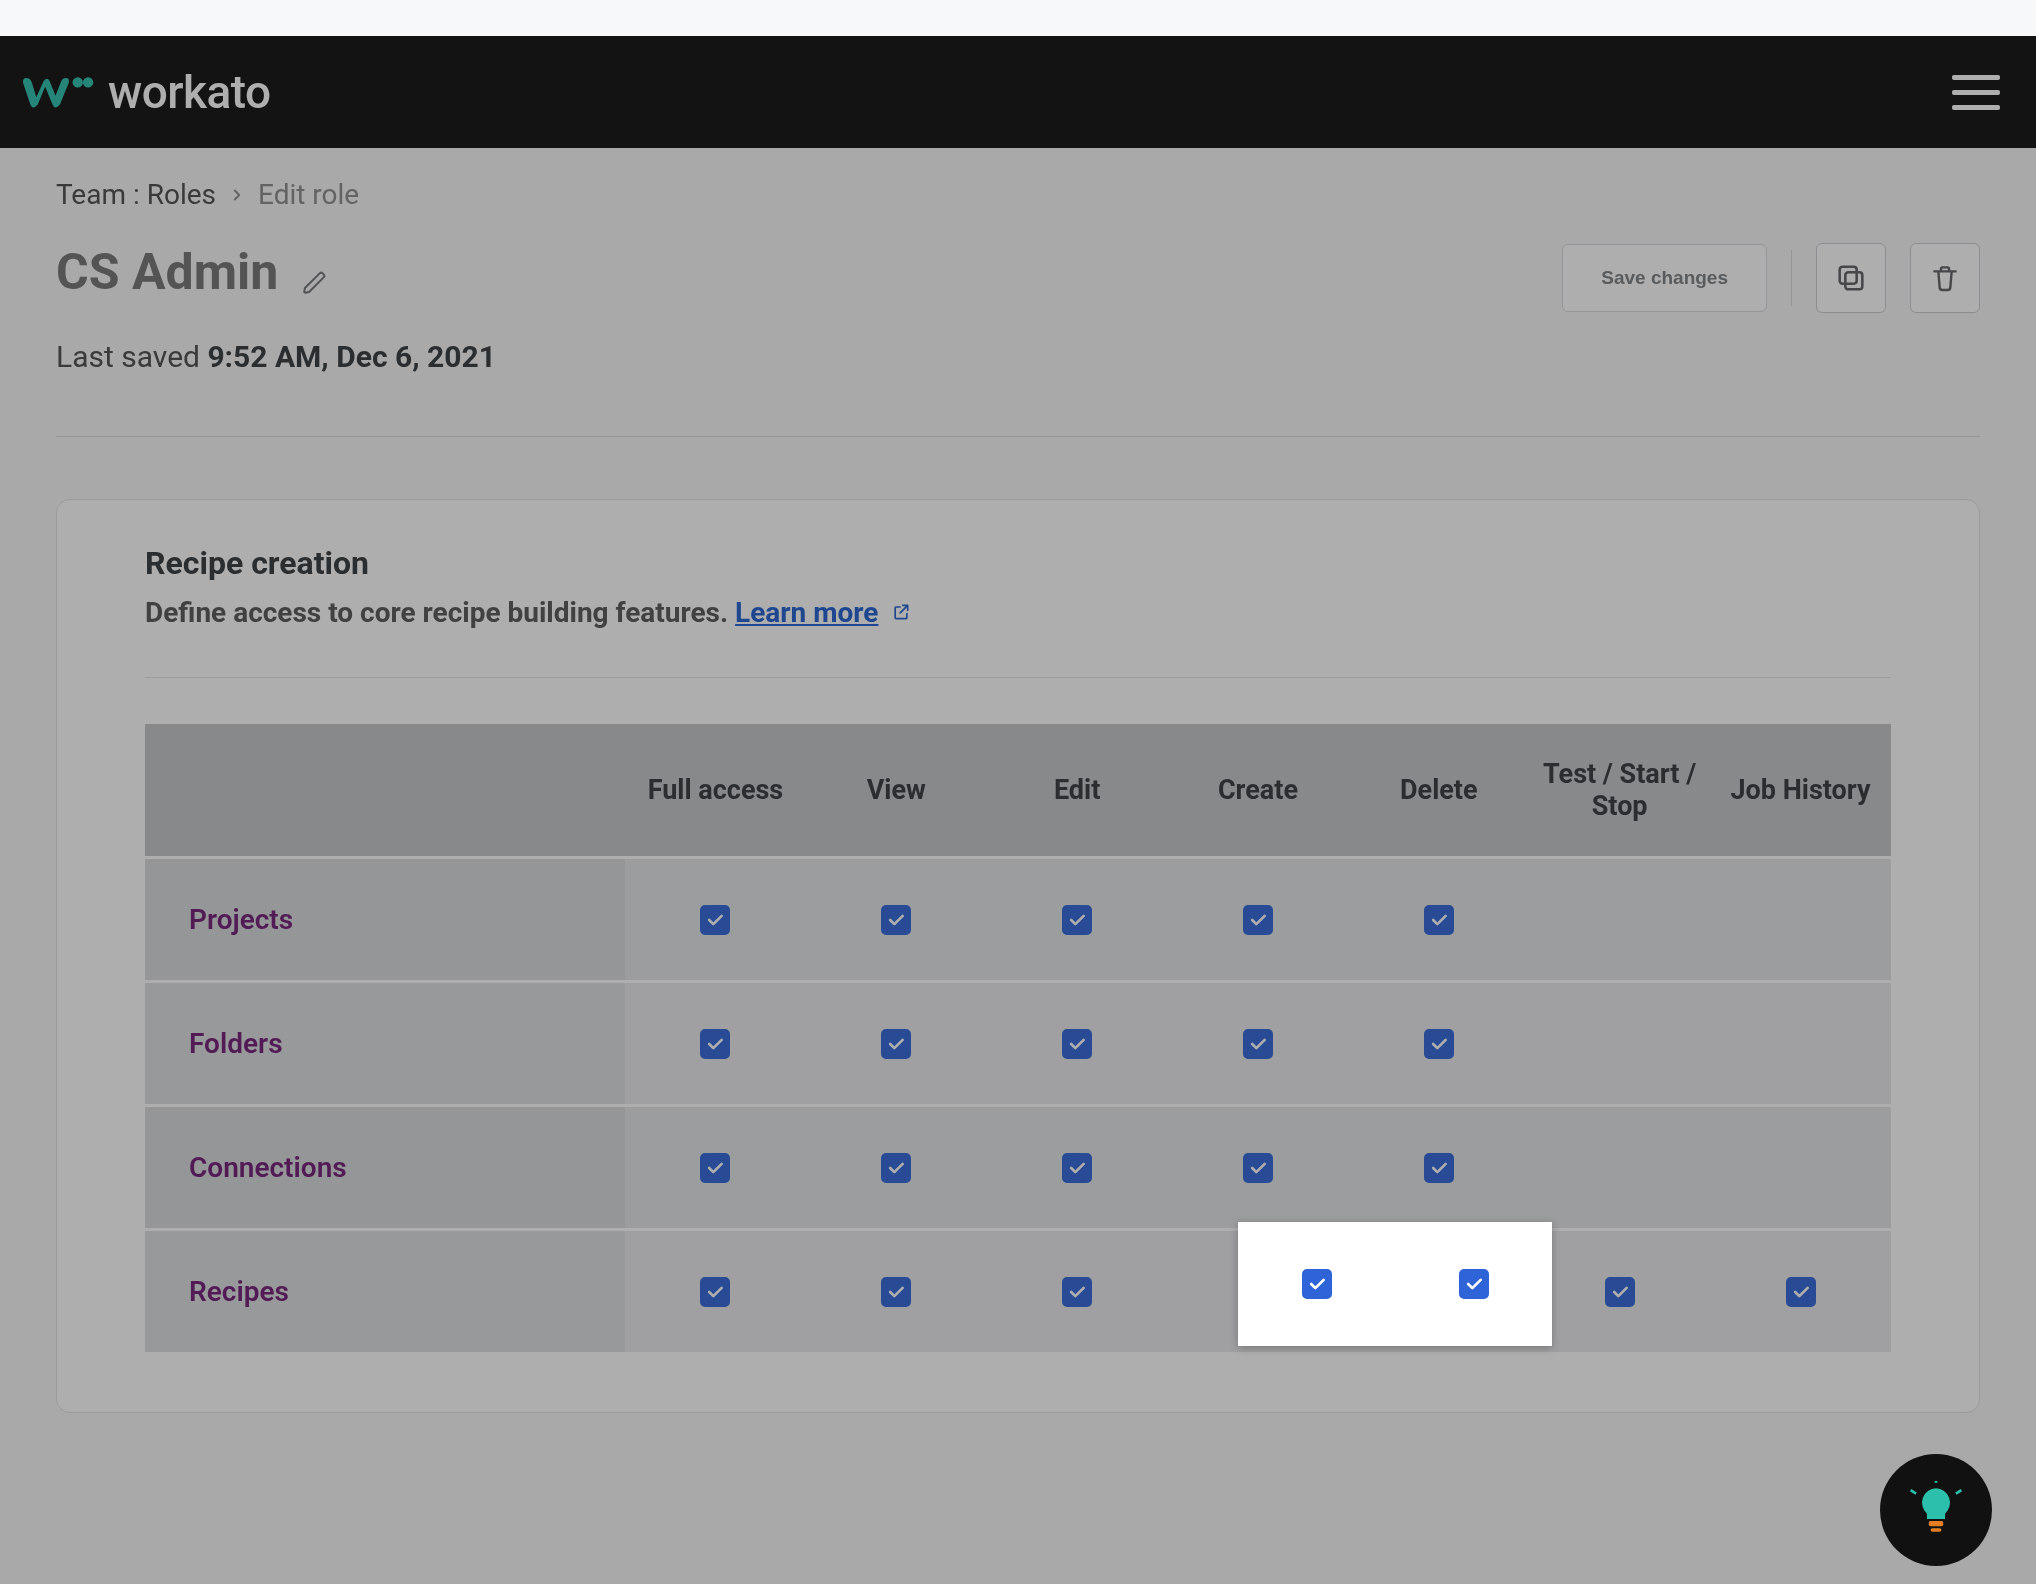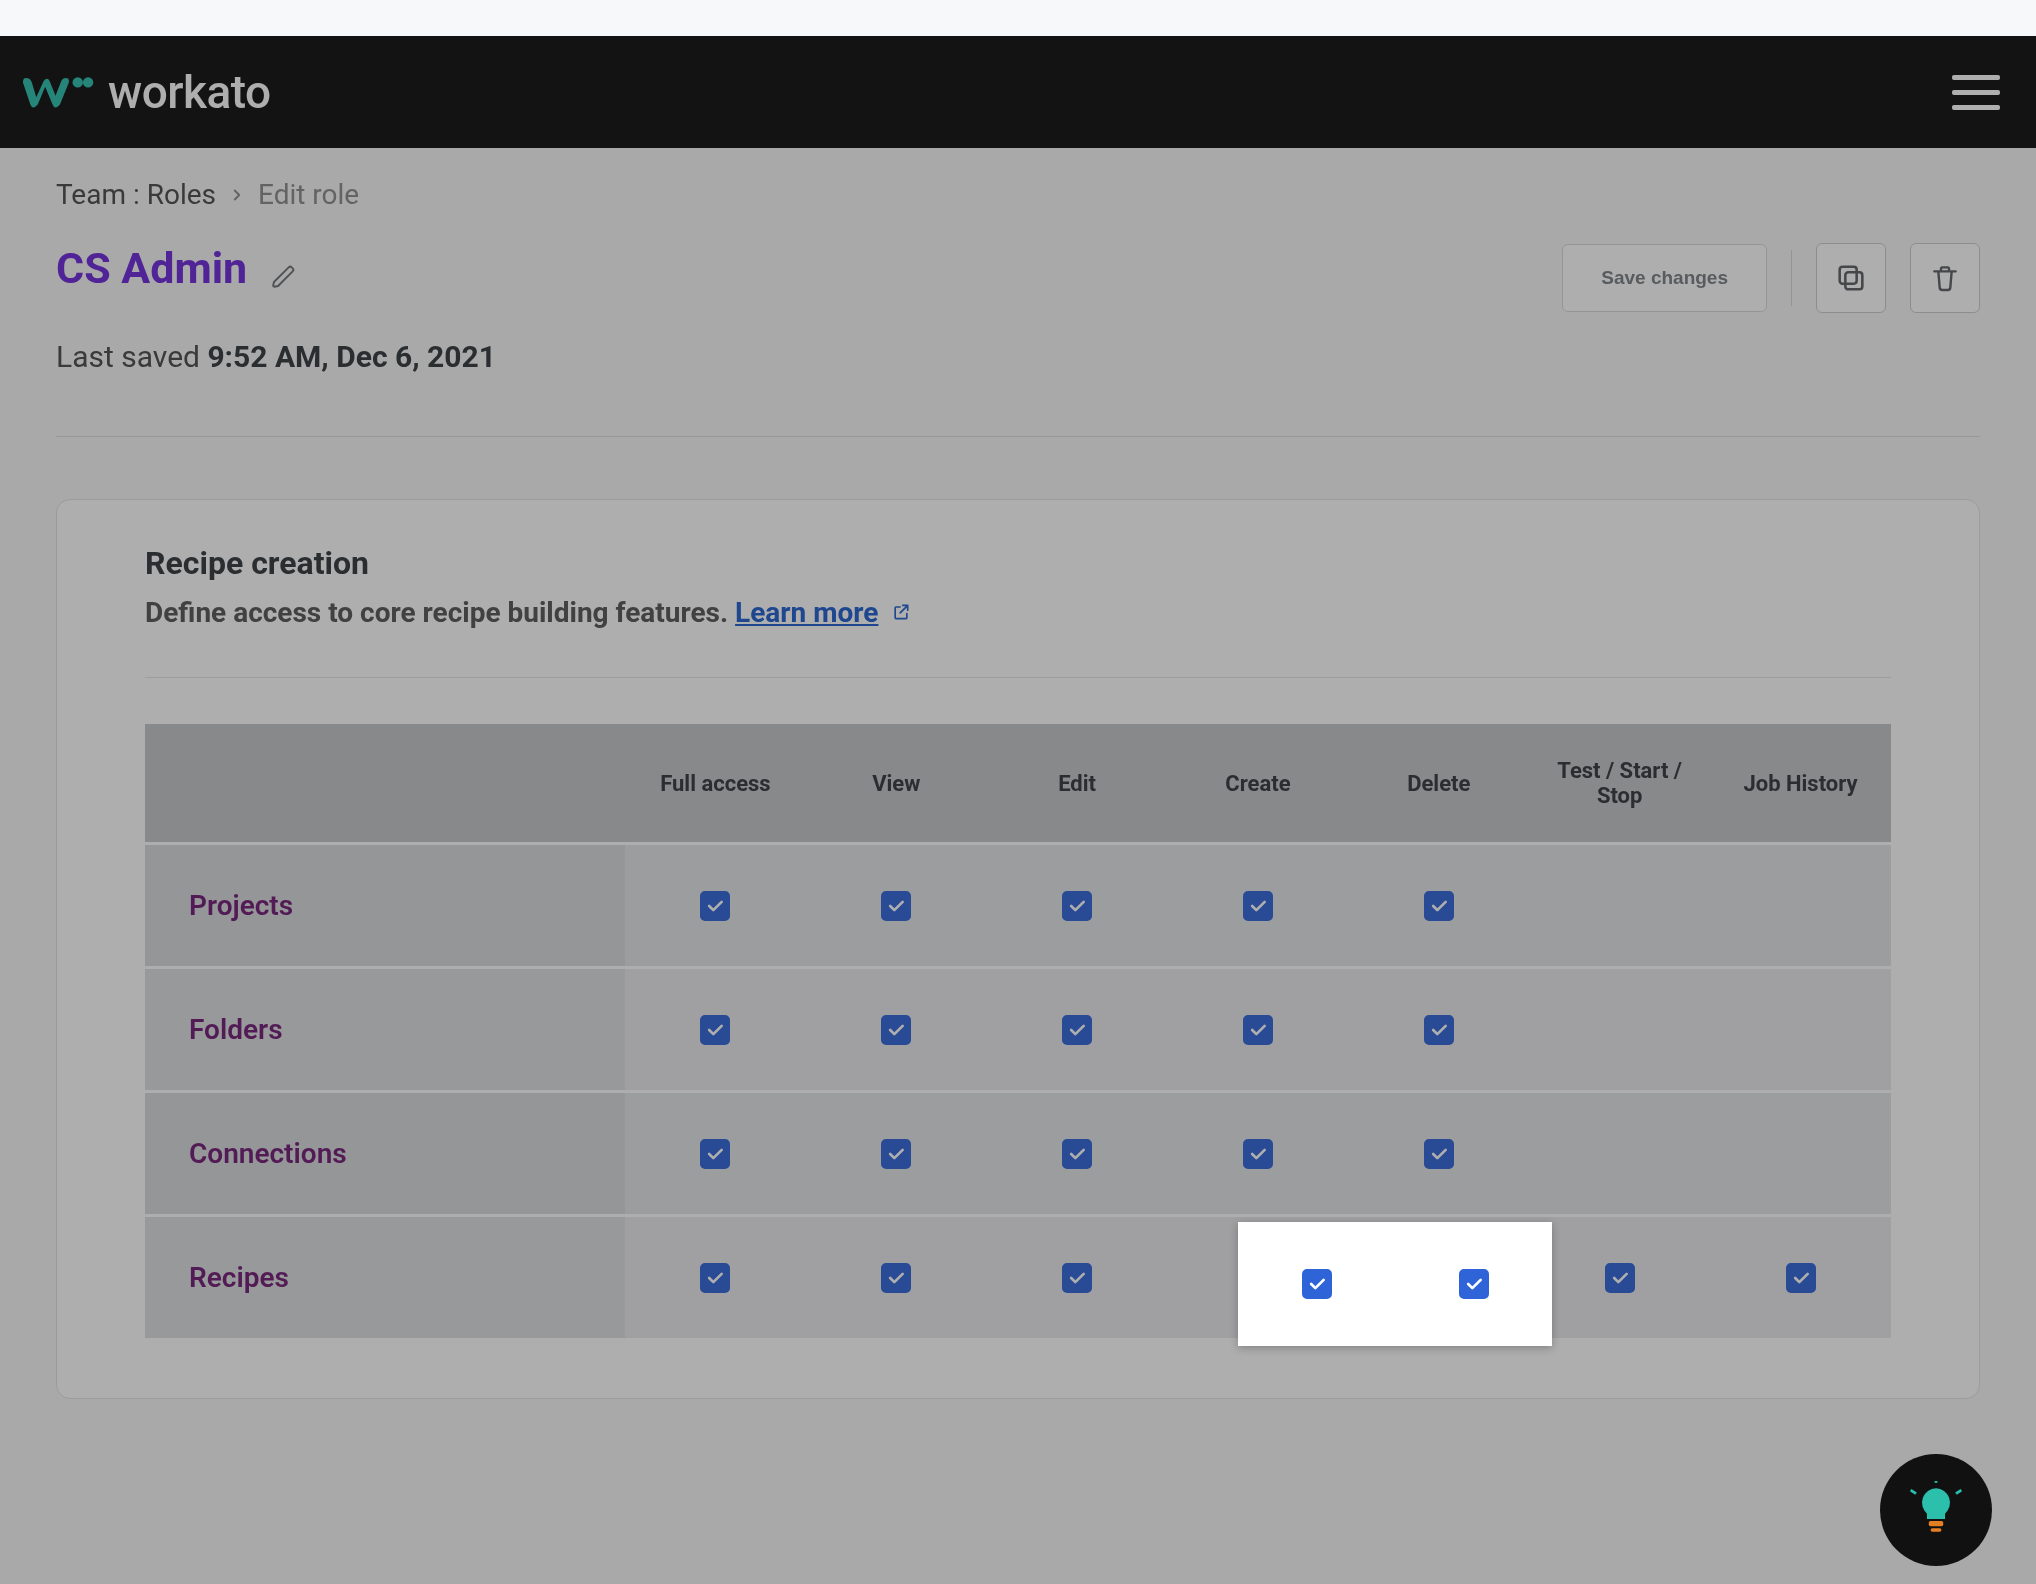--- a/index.html
+++ b/index.html
@@ -12,21 +12,21 @@
   .logo svg { width: 74px; height: 52px; }
   .logo-text { color: #fff; font-size: 46px; font-weight: 500; letter-spacing: -0.5px; }
   .hamburger { display: flex; flex-direction: column; gap: 10px; cursor: pointer; padding: 8px; }
   .hamburger span { display: block; width: 48px; height: 5px; background: #fff; border-radius: 2px; }
   .page { padding: 30px 56px 0 56px; }
   .breadcrumb { font-size: 28px; color: #4a4a4a; display: flex; align-items: center; gap: 12px; }
   .breadcrumb a { color: #4a4a4a; text-decoration: none; }
   .breadcrumb .chev { color: #8a8a8a; }
   .breadcrumb .current { color: #8a8a8a; }
   .header-row { display: flex; justify-content: space-between; align-items: flex-start; margin-top: 32px; }
-  .title-block h1 { font-size: 43px; font-weight: 700; color: #6d28d9; display: inline-block; }
+  .title-block h1 { font-size: 50px; font-weight: 700; color: #737373; display: inline-block; }
   .edit-icon { display: inline-block; margin-left: 20px; vertical-align: middle; }
   .actions { display: flex; align-items: center; gap: 24px; }
   .btn-save {
     border: 1px solid #d5d9dd; background: #fff; color: #7a7f84; font-size: 19px; font-weight: 600;
     padding: 22px 38px; border-radius: 6px; cursor: not-allowed;
   }
   .divider-v { width: 1px; height: 56px; background: #d5d9dd; }
   .icon-btn {
     width: 70px; height: 70px; border: 1px solid #c9ccd0; border-radius: 6px; background: #fff;
     display: flex; align-items: center; justify-content: center; cursor: pointer;
@@ -40,21 +40,21 @@
   .section-title { font-size: 32px; font-weight: 700; color: #33373a; }
   .section-sub { font-size: 28px; color: #555; margin-top: 14px; font-weight: bold; }
   .learn-more { color: #1f5fcf; text-decoration: underline; }
   .ext-icon { display: inline-block; margin-left: 6px; vertical-align: baseline; }
   .section-hr { border: 0; border-top: 1px solid #e3e5e8; margin-top: 48px; }
   table.perm {
     width: 100%; border-collapse: collapse; margin-top: 46px; table-layout: fixed;
   }
   table.perm col.rowhead { width: 480px; }
   table.perm thead th {
-    background: #c2c5c8; color: #33373a; font-size: 22px; font-weight: 700; padding: 34px 12px; text-align: center;
+    background: #c2c5c8; color: #33373a; font-size: 27px; font-weight: 700; padding: 34px 12px; text-align: center;
     vertical-align: middle;
   }
   table.perm thead th.first { background: #c2c5c8; }
   table.perm tbody td {
     background: #e9eaec; border-top: 3px solid #fff; text-align: center; padding: 44px 0;
   }
   table.perm tbody td.rowlabel {
     text-align: left; padding-left: 44px; font-size: 28px; font-weight: 600; color: #701a75; background: #dddfe1;
   }
   table.perm tbody tr:nth-child(odd) td { background: #e2e4e6; }

